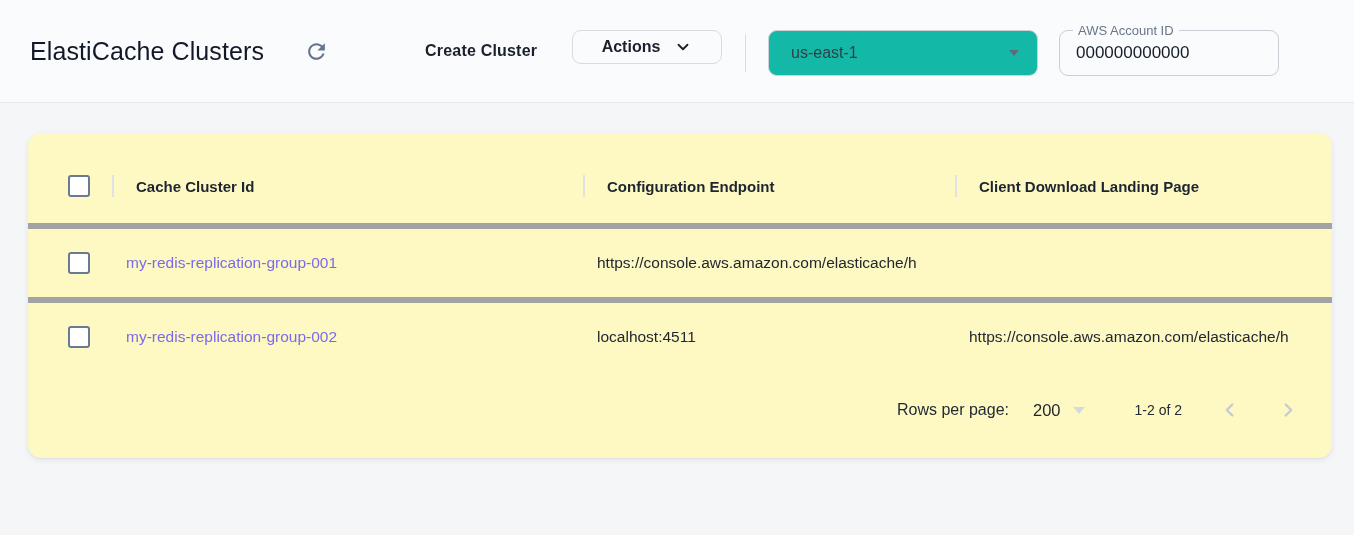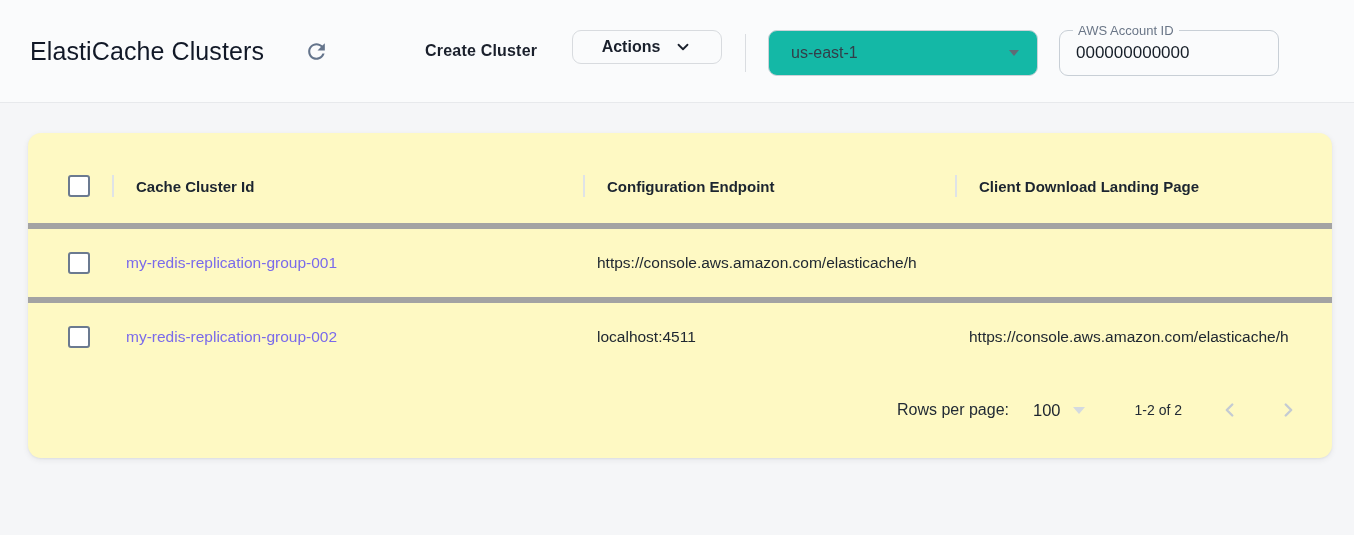--- a/index.html
+++ b/index.html
@@ -273,21 +273,21 @@
     <div class="td">
       <a class="cluster-link">my-redis-replication-group-002</a>
     </div>
     <div class="td">localhost:4511</div>
     <div class="td">https://console.aws.amazon.com/elasticache/h</div>
   </div>
 
   <div class="tfoot">
     <span class="rpp-label">Rows per page:</span>
     <button class="rpp-select">
-      <span class="rpp-value">100</span>
+      <span class="rpp-value">200</span>
       <span class="rpp-caret"></span>
     </button>
     <span class="range">1-2 of 2</span>
     <button class="page-btn prev">
       <span style="display:flex;">
         <svg width="22" height="22" viewBox="0 0 24 24">
           <path d="M14.5 6l-6 6 6 6" fill="none" stroke="#c4cbd3" stroke-width="2.6" stroke-linecap="round" stroke-linejoin="round"></path>
         </svg>
       </span>
     </button>

